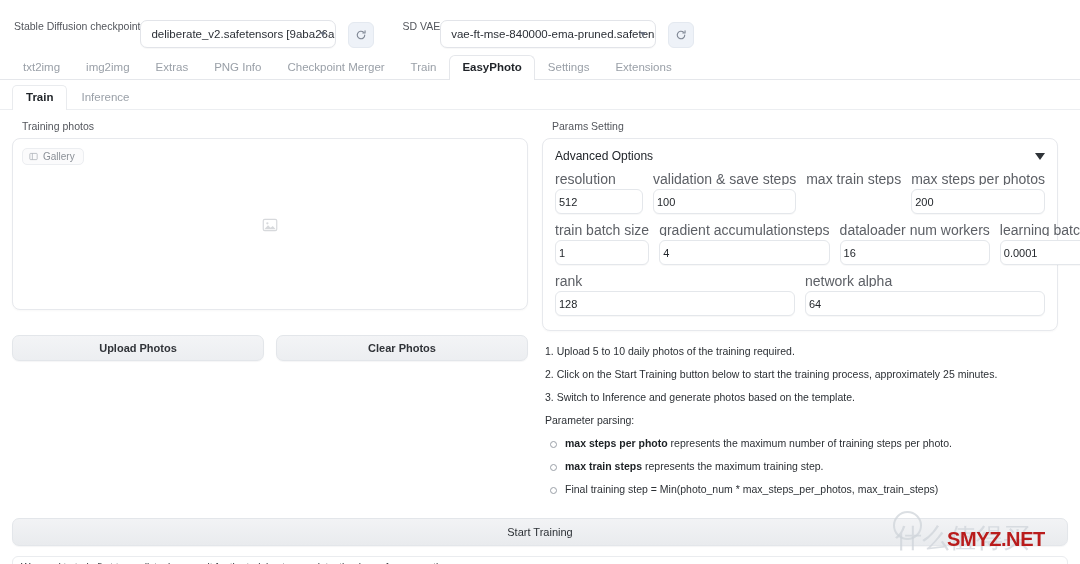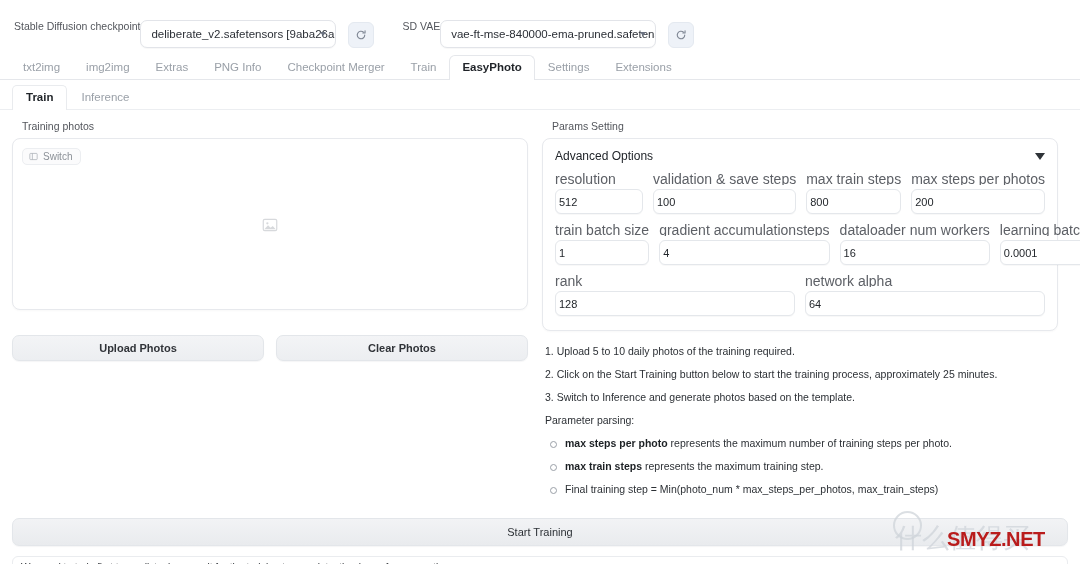--- a/index.html
+++ b/index.html
@@ -390,21 +390,21 @@
 
     <div class="col-left">
       <div class="section-label">Training photos</div>
 
       <div class="gallery">
         <div class="gallery-chip">
           <svg width="9" height="9" viewBox="0 0 16 16">
             <rect x="1.5" y="2.5" width="13" height="11" rx="1.3" fill="none" stroke="#a9aeb5" stroke-width="1.3"></rect>
             <line x1="6" y1="2.5" x2="6" y2="13.5" stroke="#a9aeb5" stroke-width="1.3"></line>
           </svg>
-          <span>Switch</span>
+          <span>Gallery</span>
         </div>
         <div class="gallery-placeholder">
           <svg width="17" height="17" viewBox="0 0 24 24">
             <rect x="2.5" y="4" width="19" height="16" rx="2" fill="none" stroke="#a7acb3" stroke-width="1.7"></rect>
             <circle cx="8.3" cy="9.6" r="1.6" fill="#a7acb3"></circle>
             <path d="M4 18l5.2-5.6 3.6 3.6 3.1-2.6L20 18z" fill="#a7acb3"></path>
           </svg>
         </div>
       </div>
 
@@ -427,21 +427,20 @@
           <div>
             <div class="inp-label">resolution</div>
             <div class="inp">512</div>
           </div>
           <div>
             <div class="inp-label">validation &amp; save steps</div>
             <div class="inp">100</div>
           </div>
           <div>
             <div class="inp-label">max train steps</div>
-            <div class="inp">800</div>
           </div>
           <div>
             <div class="inp-label">max steps per photos</div>
             <div class="inp">200</div>
           </div>
         </div>
 
         <div class="grid4">
           <div>
             <div class="inp-label">train batch size</div>

